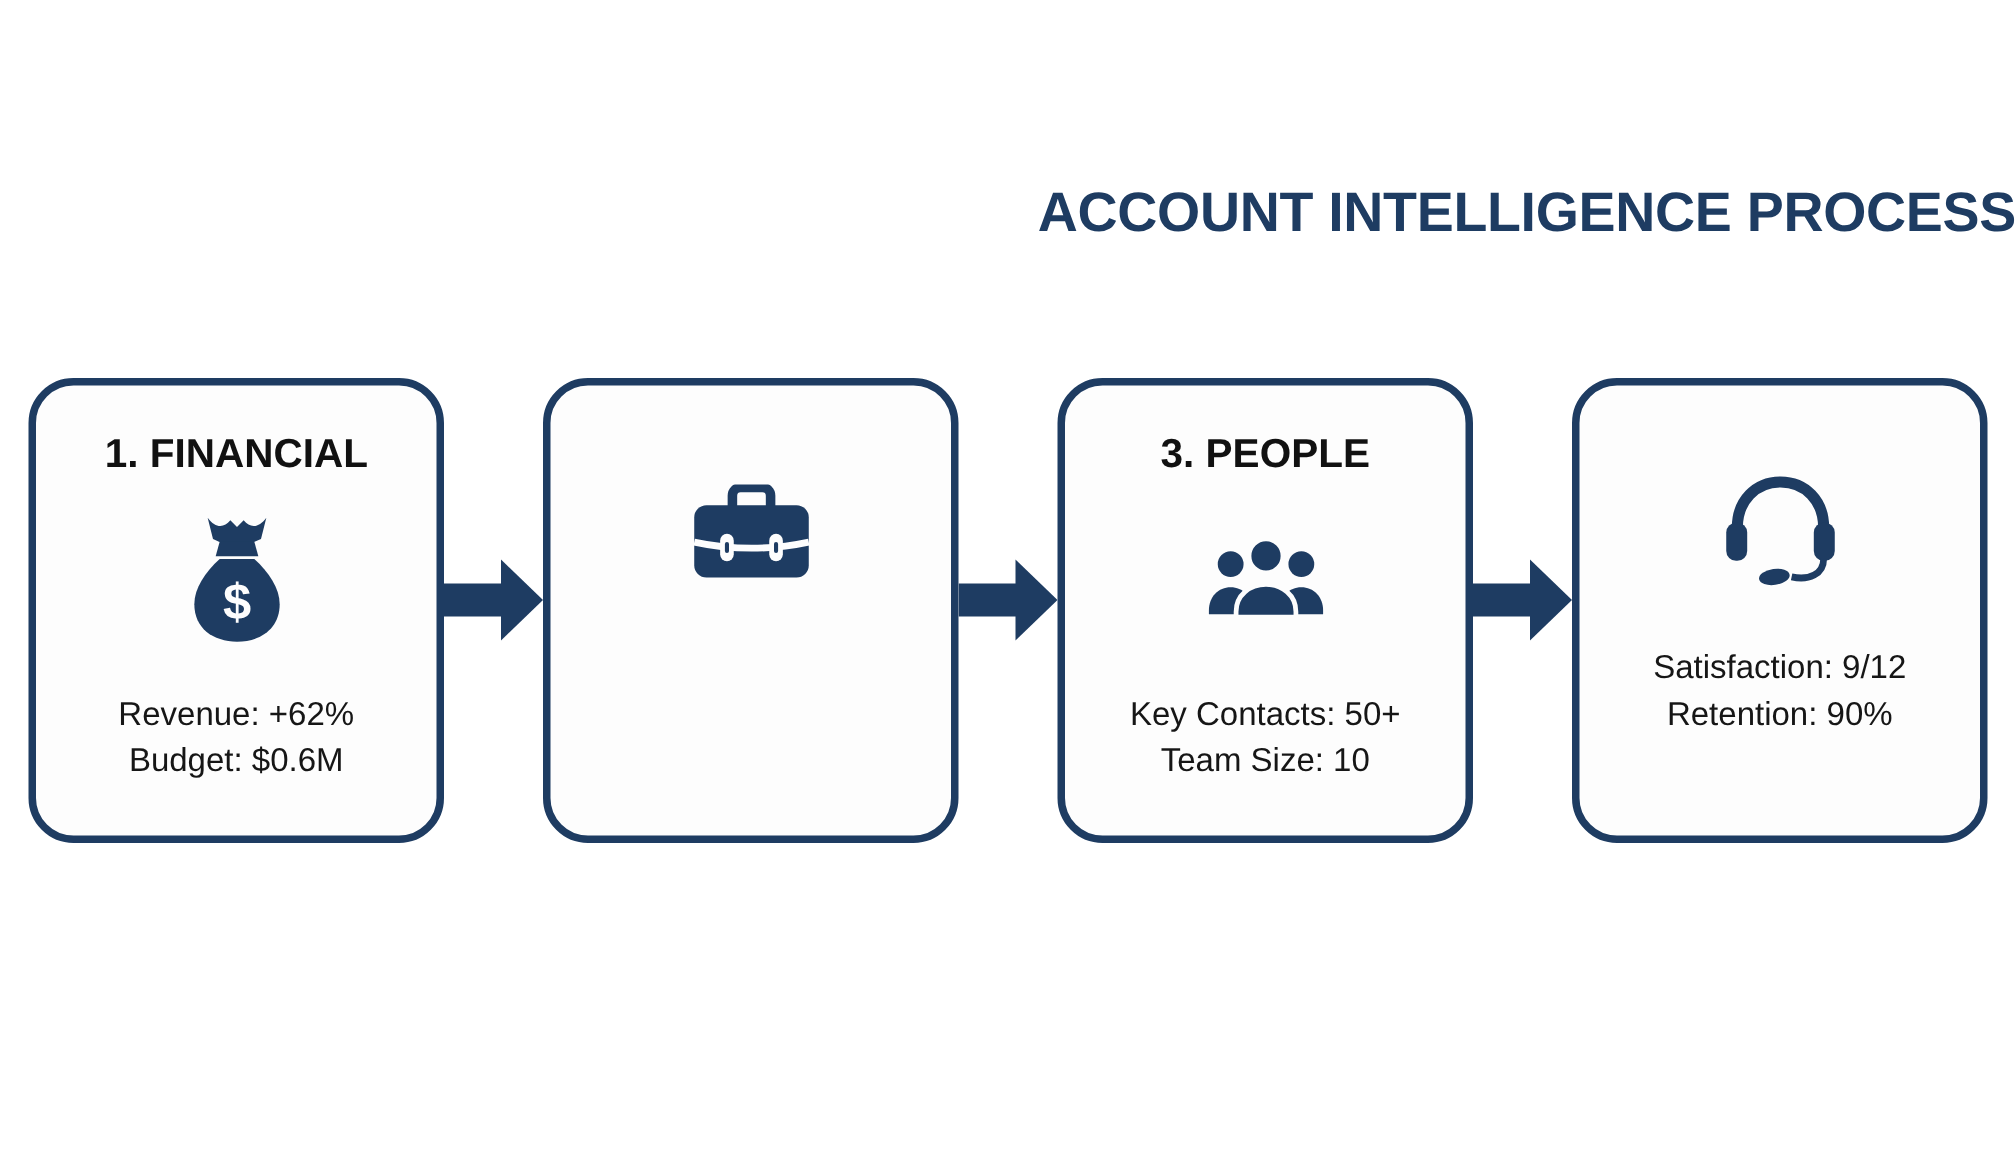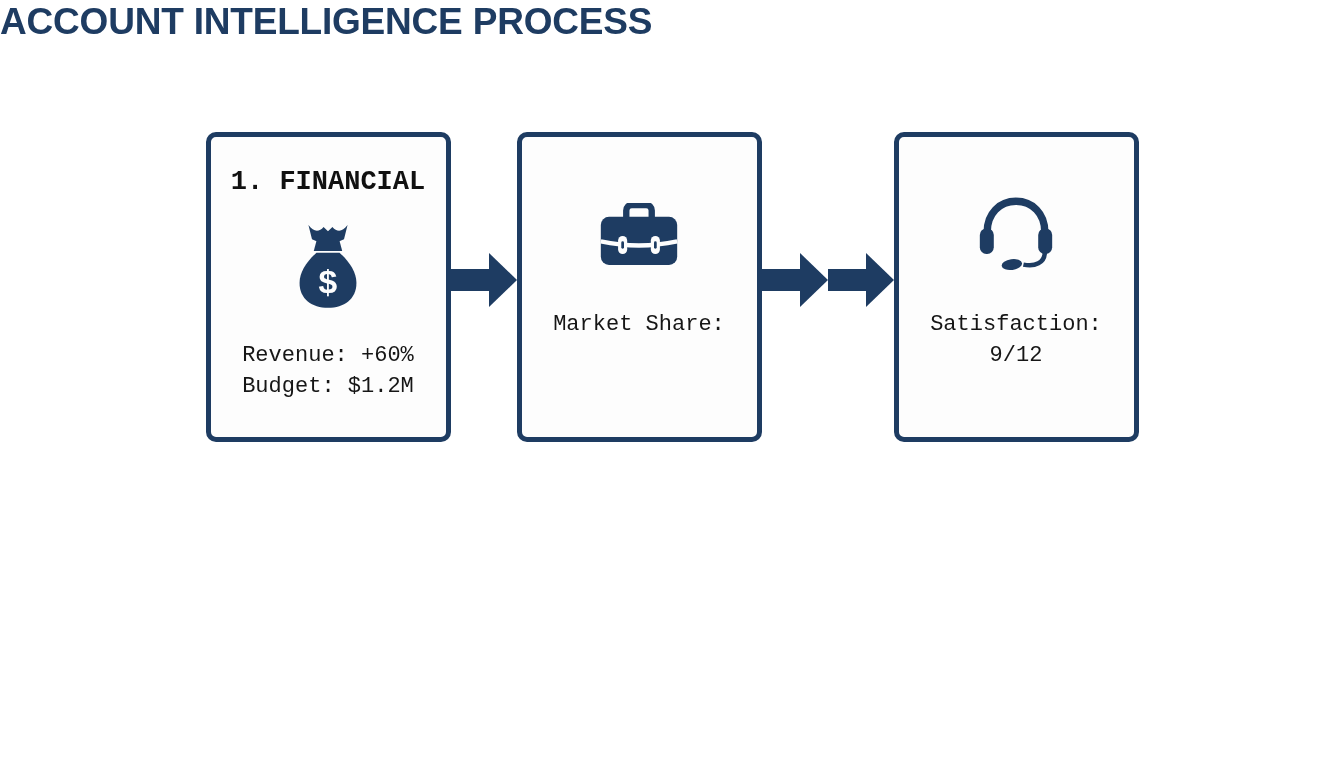--- a/index.html
+++ b/index.html
@@ -11,46 +11,46 @@
     background: #FFFFFF;
     font-family: "Liberation Sans", "DejaVu Sans", sans-serif;
   }
   .canvas {
     position: relative;
     width: 1344px;
     height: 768px;
   }
   .title {
     margin: 0;
-    text-align: left;
+    padding-top: 120px;
+    text-align: right;
     font-size: 37px;
     line-height: 43px;
     font-weight: 700;
     letter-spacing: -0.2px;
     color: var(--navy, #1E3C62);
   }
   .flow {
     display: flex;
     justify-content: center;
     align-items: center;
     margin-top: 89px;
   }
   .card {
     box-sizing: border-box;
-    width: 245px;
+    width: 277px;
     height: 310px;
     border: 5px solid var(--navy, #1E3C62);
-    border-radius: 10px;
+    border-radius: 30px;
     background: var(--card-bg, #FDFDFD);
     display: flex;
     flex-direction: column;
     align-items: center;
     padding-top: 30px;
     flex: 0 0 auto;
-    font-family: Liberation Mono, monospace;
   }
   .card-heading {
     margin: 0;
     font-size: 27px;
     line-height: 31px;
     font-weight: 700;
     color: var(--heading-text, #111111);
     white-space: nowrap;
   }
   .icon-box {
@@ -87,22 +87,22 @@
     <h2 class="card-heading">1. FINANCIAL</h2>
     <div class="icon-box">
           <span><svg width="64" height="88" viewBox="0 0 72 98" fill="currentColor">
               <path d="M14 3 C20 11 26 11 31 5 L36 10 L41 5 C46 11 52 11 58 3 L54 19 C42 25 30 25 18 19 Z"></path>
               <path d="M23 21 H49 L52 32 H20 Z"></path>
               <path d="M23 34 H49 C60 44 68 56 68 68 C68 86 54 96 36 96 C18 96 4 86 4 68 C4 56 12 44 23 34 Z"></path>
               <text x="36" y="79" text-anchor="middle" font-size="38" font-weight="bold" fill="#FDFDFD">$</text>
             </svg></span>
         </div>
     <div class="stats">
-          <div>Revenue: +60%</div>
-          <div>Budget: $1.2M</div>
+          <div>Revenue: +62%</div>
+          <div>Budget: $0.6M</div>
         </div>
   </section>
 <span class="connector">
         <svg width="66" height="56" viewBox="0 0 66 56" fill="currentColor">
           <rect x="0" y="17" width="39" height="22"></rect>
           <polygon points="38,1 66,28 38,55"></polygon>
         </svg>
       </span>
   <section class="card">
     <div class="icon-box">
@@ -110,43 +110,62 @@
               <rect x="30" y="2" width="28" height="20" rx="6" fill="none" stroke="currentColor" stroke-width="7"></rect>
               <rect x="2" y="15" width="84" height="53" rx="9"></rect>
               <path d="M2 42 Q44 51 86 42" fill="none" stroke="#FDFDFD" stroke-width="5"></path>
               <rect x="21" y="36" width="10" height="20" rx="5" fill="#FDFDFD"></rect>
               <rect x="24.5" y="42" width="3" height="8" rx="1.5"></rect>
               <rect x="57" y="36" width="10" height="20" rx="5" fill="#FDFDFD"></rect>
               <rect x="60.5" y="42" width="3" height="8" rx="1.5"></rect>
             </svg></span>
         </div>
     <div class="stats">
-          <div>Market Share:</div>
         </div>
   </section>
 <span class="connector">
         <svg width="66" height="56" viewBox="0 0 66 56" fill="currentColor">
           <rect x="0" y="17" width="39" height="22"></rect>
           <polygon points="38,1 66,28 38,55"></polygon>
         </svg>
       </span>
+  <section class="card">
+    <h2 class="card-heading">3. PEOPLE</h2>
+    <div class="icon-box">
+          <span><svg width="82" height="58" viewBox="0 0 90 64" fill="currentColor">
+              <circle cx="19" cy="21" r="9.5"></circle>
+              <path d="M3 58 v-3 c0-10 7-17 16-17 c9 0 16 7 16 17 v3 z"></path>
+              <circle cx="71" cy="21" r="9.5"></circle>
+              <path d="M55 58 v-3 c0-10 7-17 16-17 c9 0 16 7 16 17 v3 z"></path>
+              <g stroke="#FDFDFD" stroke-width="3.5">
+                <circle cx="45" cy="15" r="12.5"></circle>
+                <path d="M23 60 v-4 c0-12 10-20 22-20 c12 0 22 8 22 20 v4 z"></path>
+              </g>
+            </svg></span>
+        </div>
+    <div class="stats">
+          <div>Key Contacts: 50+</div>
+          <div>Team Size: 10</div>
+        </div>
+  </section>
 <span class="connector">
         <svg width="66" height="56" viewBox="0 0 66 56" fill="currentColor">
           <rect x="0" y="17" width="39" height="22"></rect>
           <polygon points="38,1 66,28 38,55"></polygon>
         </svg>
       </span>
   <section class="card">
     <div class="icon-box">
           <span><svg width="74" height="80" viewBox="0 0 90 96" fill="currentColor">
               <path d="M10 52 V44 C10 22 25 7 45 7 C65 7 80 22 80 44 V52" fill="none" stroke="currentColor" stroke-width="9"></path>
               <rect x="1" y="40" width="17" height="31" rx="8"></rect>
               <rect x="72" y="40" width="17" height="31" rx="8"></rect>
               <path d="M80 69 C80 82 68 87 54 84" fill="none" stroke="currentColor" stroke-width="5.5"></path>
               <ellipse cx="40" cy="84" rx="12.5" ry="6.5" transform="rotate(-8 40 84)"></ellipse>
             </svg></span>
         </div>
     <div class="stats">
           <div>Satisfaction: 9/12</div>
+          <div>Retention: 90%</div>
         </div>
   </section>
 </div>
 </div>
 
 </body></html>

